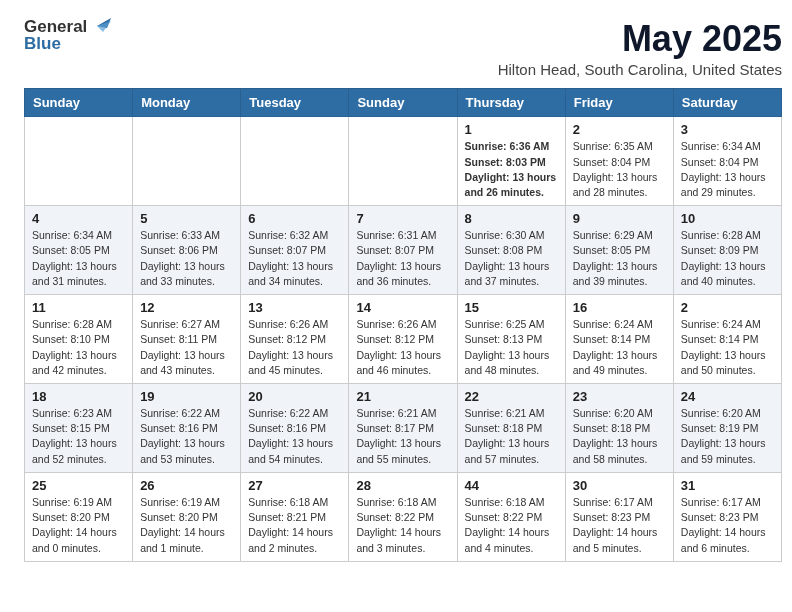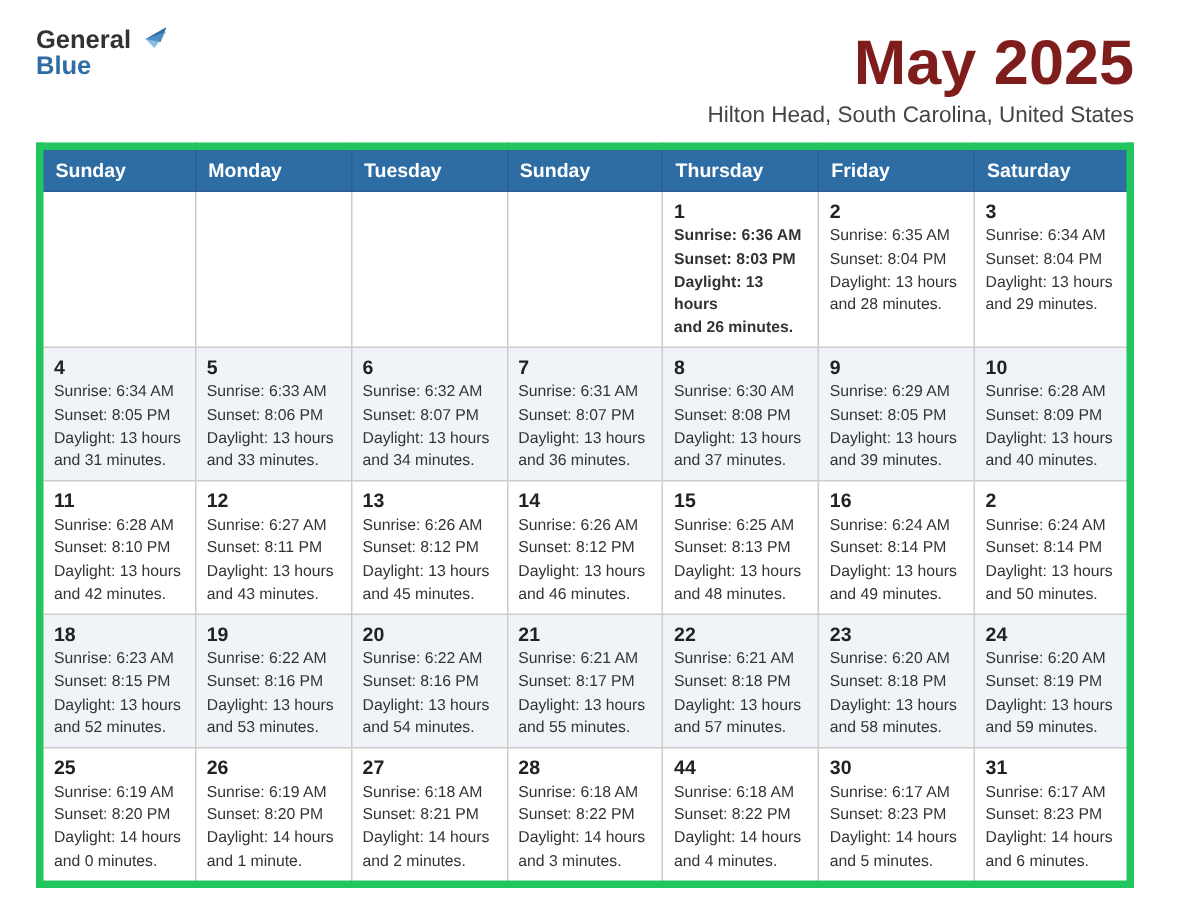--- a/index.html
+++ b/index.html
@@ -4,48 +4,48 @@
   <style>
     * { box-sizing: border-box; margin: 0; padding: 0; }
     body {
       font-family: Arial, sans-serif;
       background: #fff;
       width: 792px;
       min-height: 612px;
     }
     .page {
       width: 792px;
-      padding: 18px 36px 18px 24px;
+      padding: 18px 10px 18px 24px;
       background: #fff;
     }
     .header-top {
       display: flex;
       align-items: flex-start;
       justify-content: space-between;
       margin-bottom: 2px;
     }
     .title-block {
       text-align: right;
     }
     .main-title {
-      font-size: 42px;
+      font-size: 36px;
       font-weight: bold;
-      color: #7f1d1d;
+      color: #0f172a;
       line-height: 1.15;
     }
     .subtitle {
       font-size: 15px;
       color: #444;
       margin-top: 2px;
     }
     .calendar {
       width: 100%;
       border-collapse: collapse;
       margin-top: 10px;
-      border: 5px solid #22c55e;
+      border: 1px solid #22c55e;
     }
     .calendar th {
       background: #2e6da4;
       color: #fff;
       font-size: 13px;
       font-weight: bold;
       text-align: left;
       padding: 6px 8px;
       border: 1px solid #2a5f92;
     }

